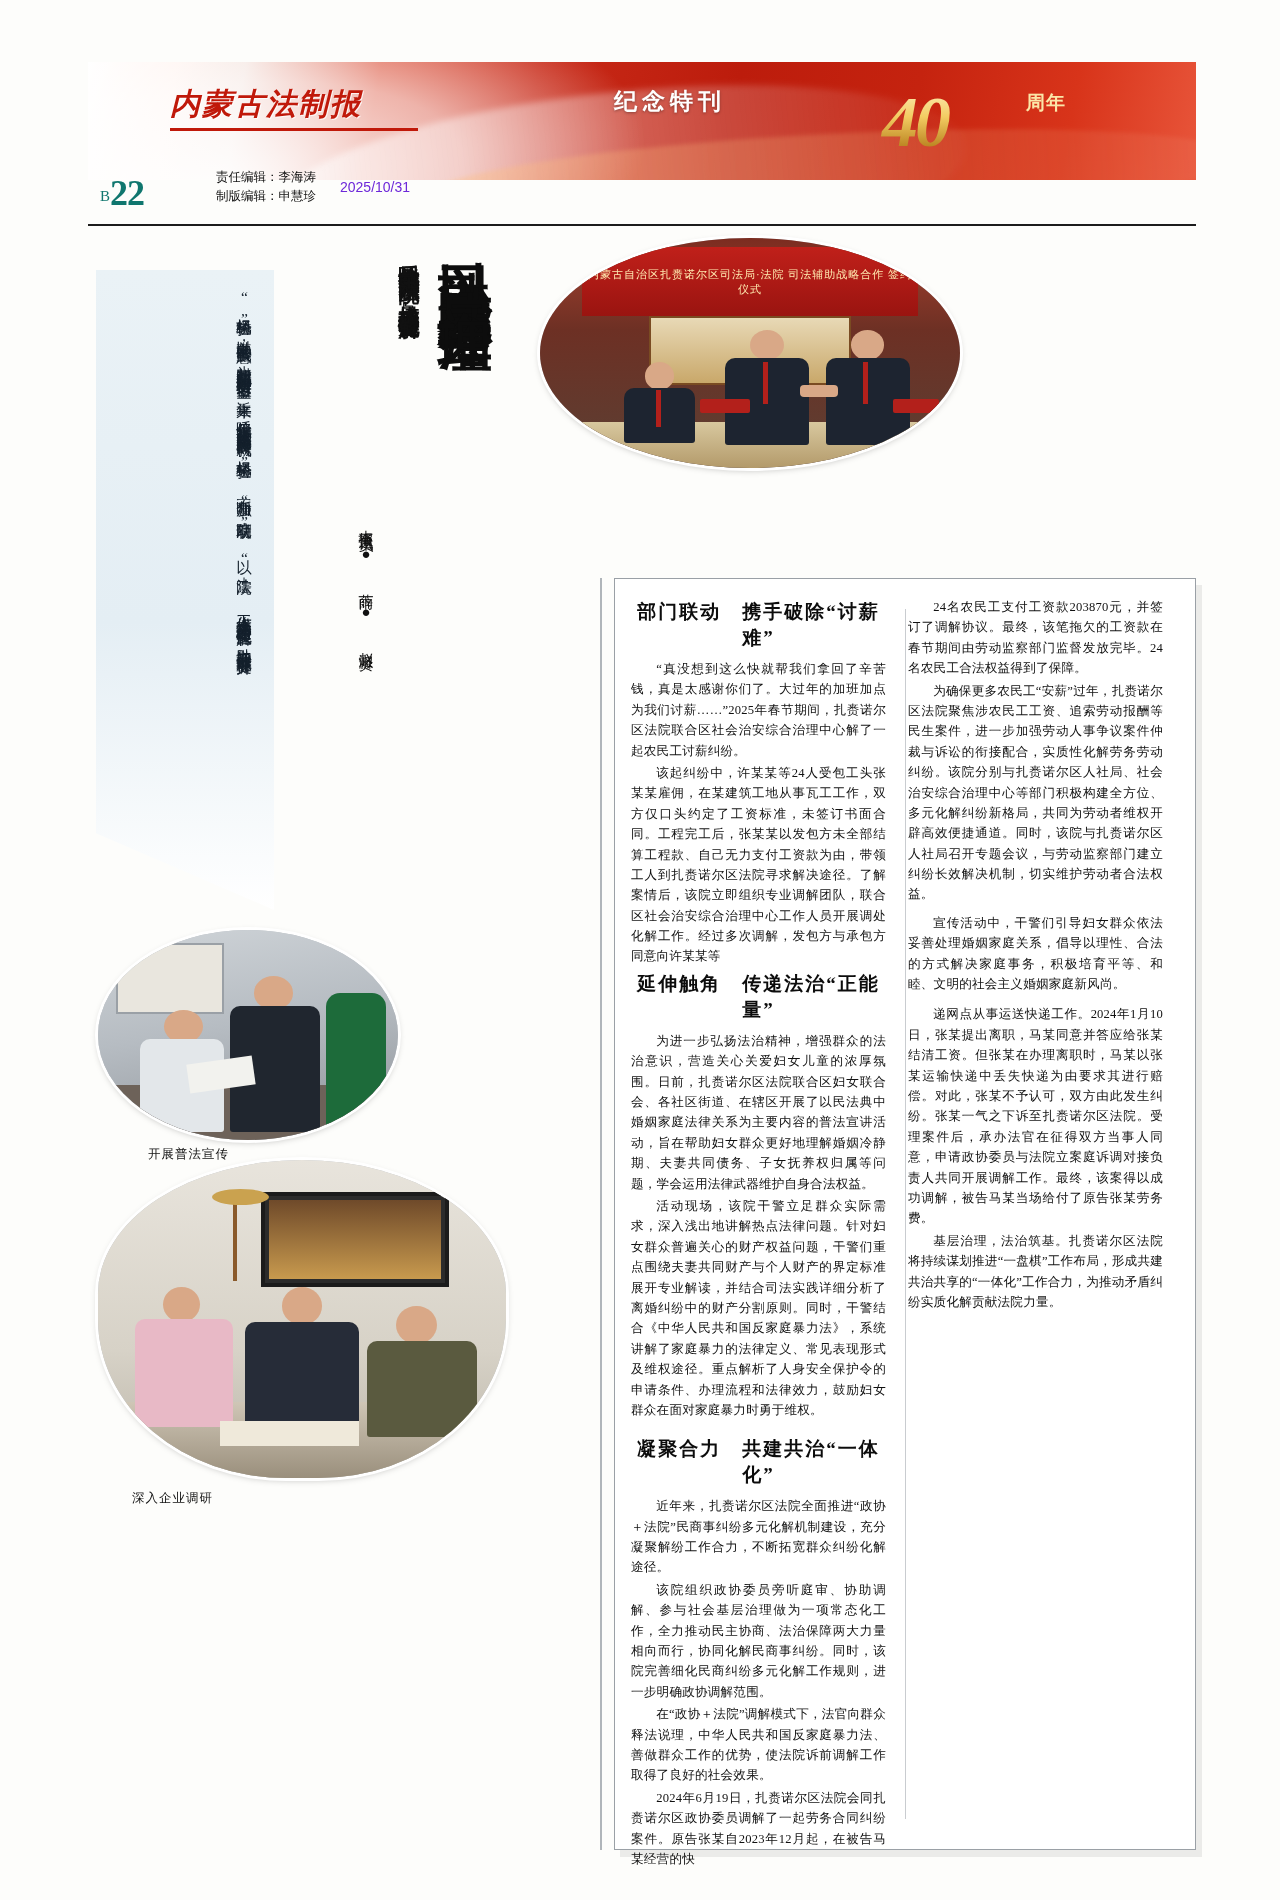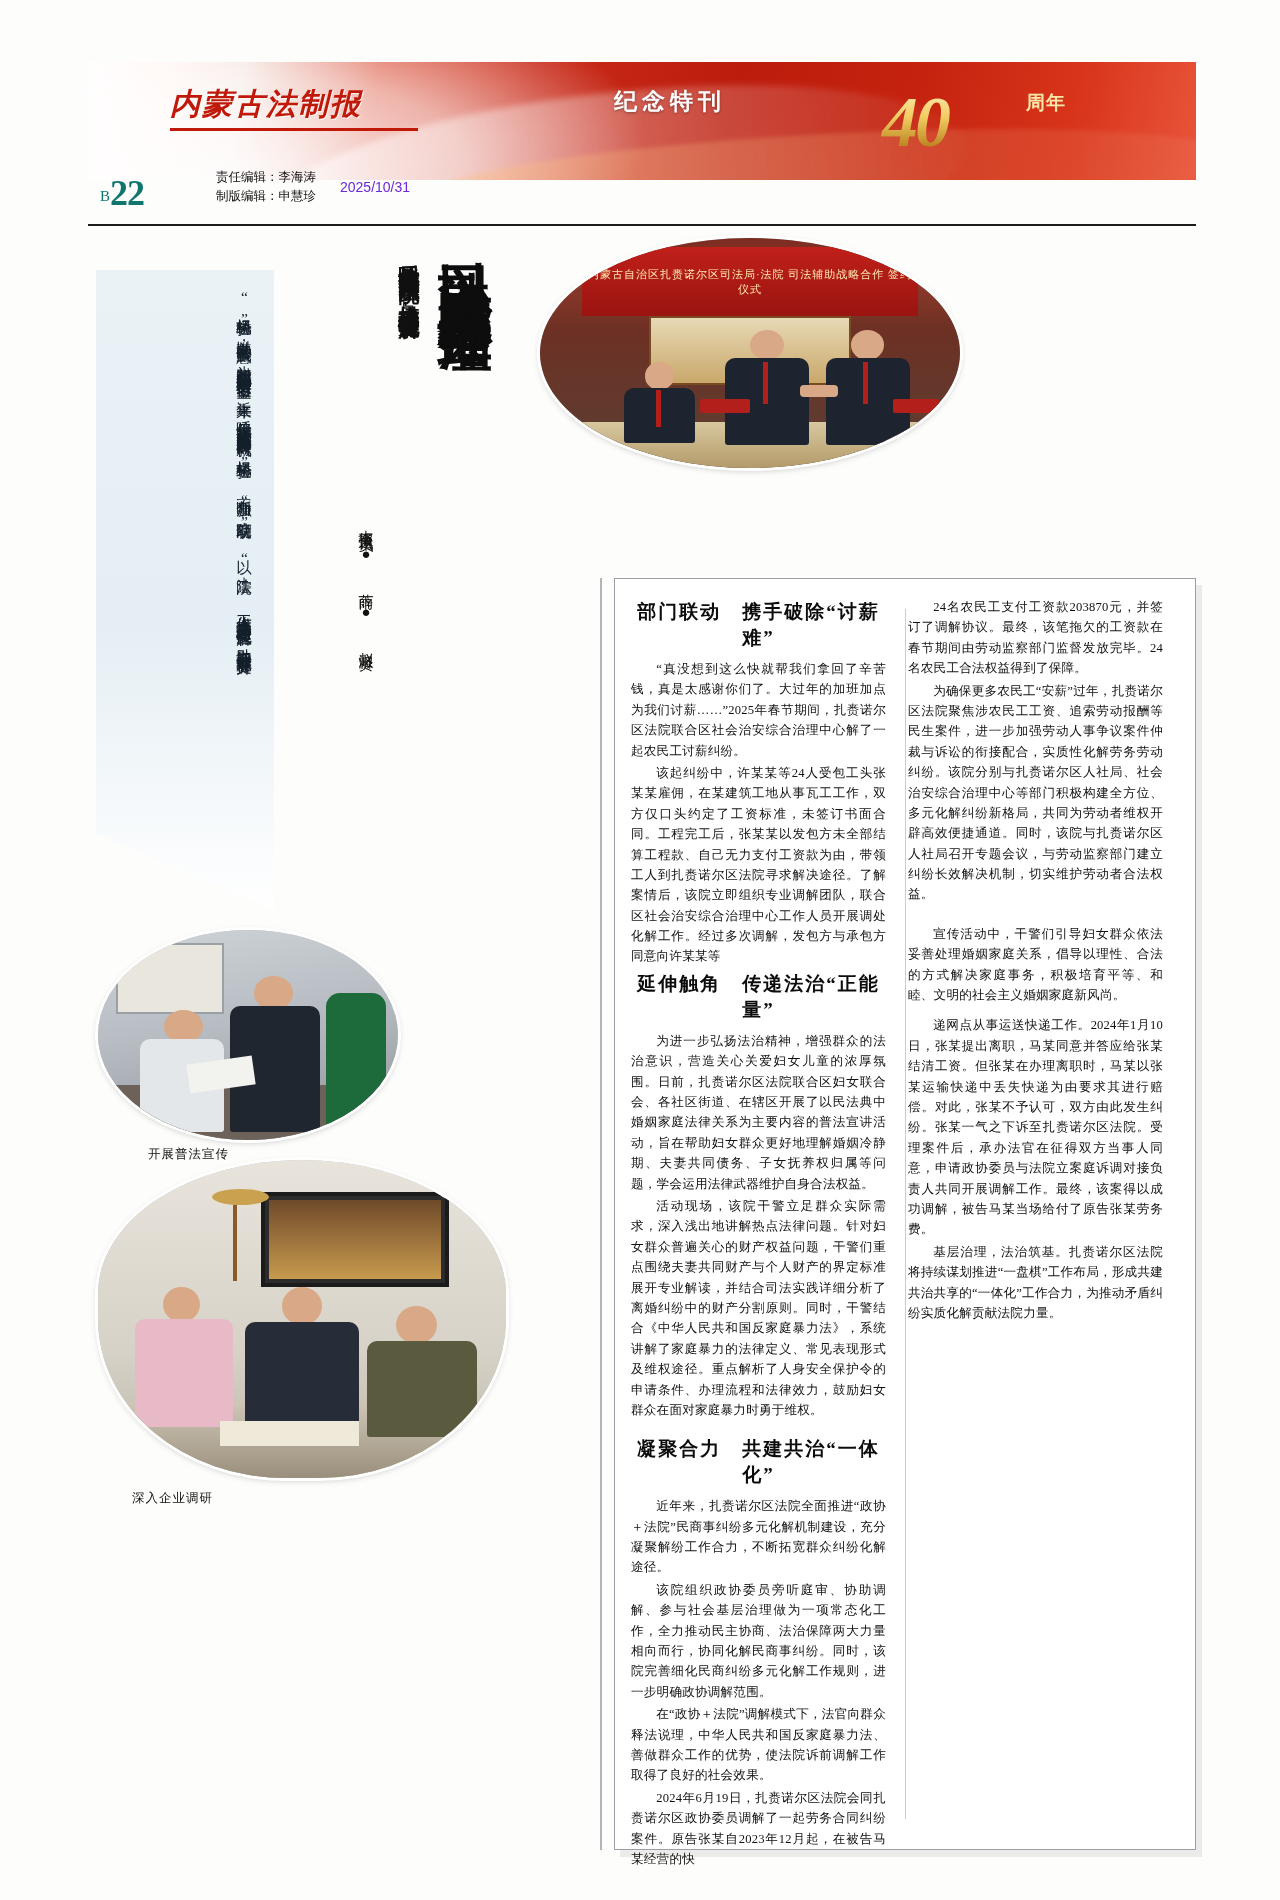--- a/index.html
+++ b/index.html
@@ -436,20 +436,20 @@
         <div class="sect-title" style="margin-top:16px;">凝聚合力　共建共治“一体化”</div>
         <p>近年来，扎赉诺尔区法院全面推进“政协＋法院”民商事纠纷多元化解机制建设，充分凝聚解纷工作合力，不断拓宽群众纠纷化解途径。</p>
         <p>该院组织政协委员旁听庭审、协助调解、参与社会基层治理做为一项常态化工作，全力推动民主协商、法治保障两大力量相向而行，协同化解民商事纠纷。同时，该院完善细化民商纠纷多元化解工作规则，进一步明确政协调解范围。</p>
         <p>在“政协＋法院”调解模式下，法官向群众释法说理，中华人民共和国反家庭暴力法、善做群众工作的优势，使法院诉前调解工作取得了良好的社会效果。</p>
         <p>2024年6月19日，扎赉诺尔区法院会同扎赉诺尔区政协委员调解了一起劳务合同纠纷案件。原告张某自2023年12月起，在被告马某经营的快</p>
       </div>
       <div class="col-divider"></div>
       <div class="col">
         <p style="margin-top:4px;">24名农民工支付工资款203870元，并签订了调解协议。最终，该笔拖欠的工资款在春节期间由劳动监察部门监督发放完毕。24名农民工合法权益得到了保障。</p>
         <p>为确保更多农民工“安薪”过年，扎赉诺尔区法院聚焦涉农民工工资、追索劳动报酬等民生案件，进一步加强劳动人事争议案件仲裁与诉讼的衔接配合，实质性化解劳务劳动纠纷。该院分别与扎赉诺尔区人社局、社会治安综合治理中心等部门积极构建全方位、多元化解纠纷新格局，共同为劳动者维权开辟高效便捷通道。同时，该院与扎赉诺尔区人社局召开专题会议，与劳动监察部门建立纠纷长效解决机制，切实维护劳动者合法权益。</p>
-        <p style="margin-top:19px;">宣传活动中，干警们引导妇女群众依法妥善处理婚姻家庭关系，倡导以理性、合法的方式解决家庭事务，积极培育平等、和睦、文明的社会主义婚姻家庭新风尚。</p>
+        <p style="margin-top:8px;">宣传活动中，干警们引导妇女群众依法妥善处理婚姻家庭关系，倡导以理性、合法的方式解决家庭事务，积极培育平等、和睦、文明的社会主义婚姻家庭新风尚。</p>
         <p style="margin-top:10px;">递网点从事运送快递工作。2024年1月10日，张某提出离职，马某同意并答应给张某结清工资。但张某在办理离职时，马某以张某运输快递中丢失快递为由要求其进行赔偿。对此，张某不予认可，双方由此发生纠纷。张某一气之下诉至扎赉诺尔区法院。受理案件后，承办法官在征得双方当事人同意，申请政协委员与法院立案庭诉调对接负责人共同开展调解工作。最终，该案得以成功调解，被告马某当场给付了原告张某劳务费。</p>
         <p>基层治理，法治筑基。扎赉诺尔区法院将持续谋划推进“一盘棋”工作布局，形成共建共治共享的“一体化”工作合力，为推动矛盾纠纷实质化解贡献法院力量。</p>
       </div>
     </div>
   </div>
 
 </div>
 
 </body></html>

